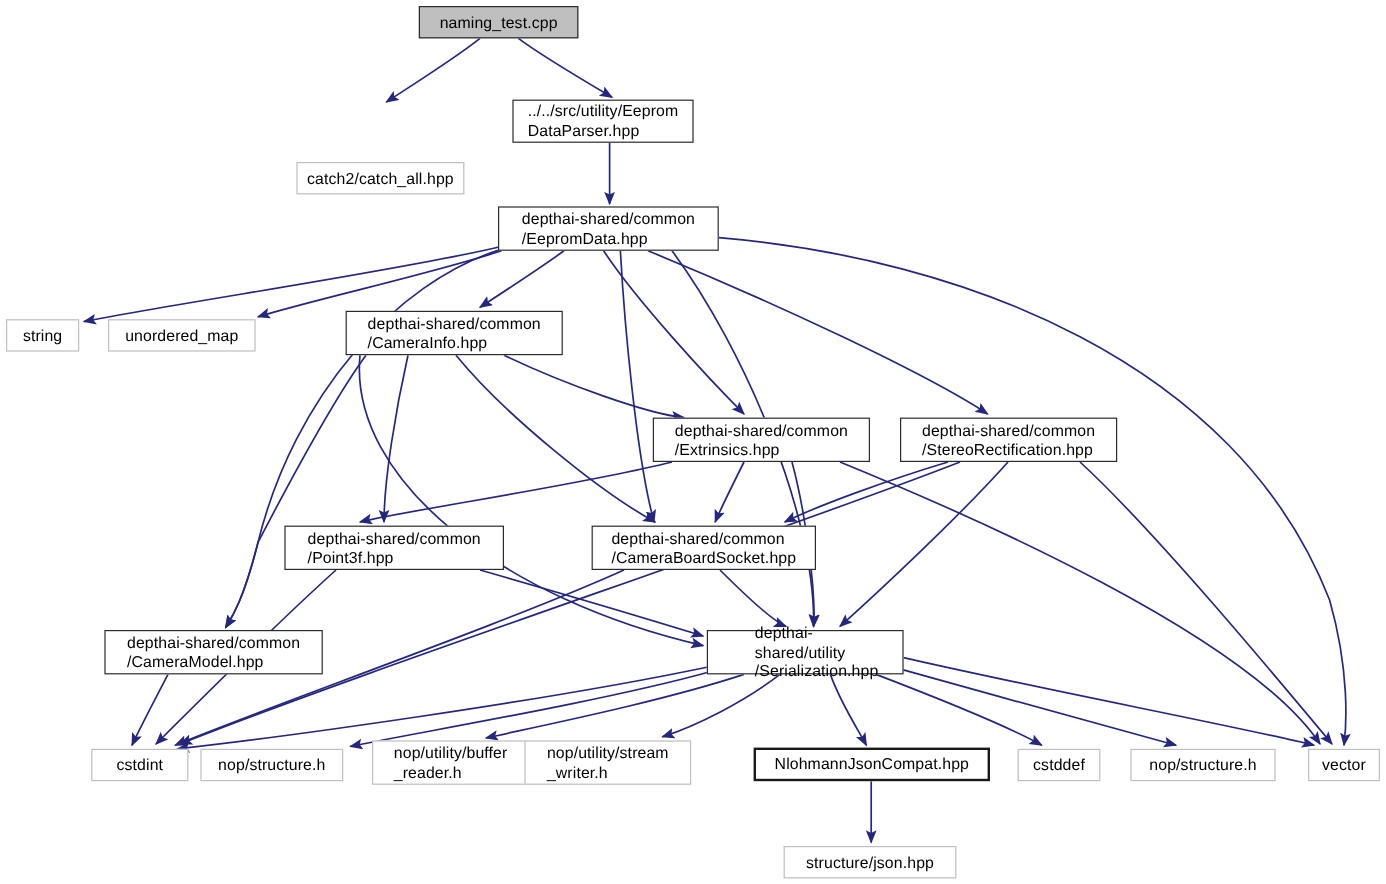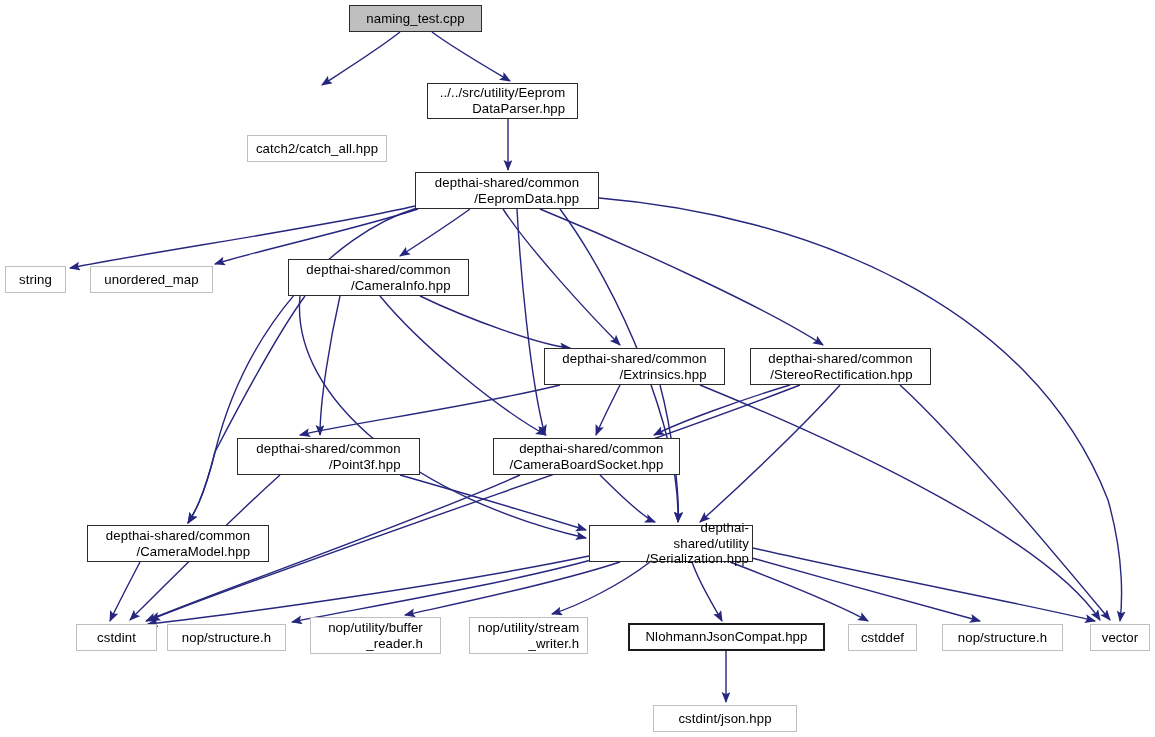--- a/index.html
+++ b/index.html
@@ -22,21 +22,21 @@
     width: 1155px;
     height: 737px;
     pointer-events: none;
   }
   .node {
     position: absolute;
     box-sizing: border-box;
     display: flex;
     align-items: center;
     justify-content: center;
-    text-align: right;
+    text-align: left;
     background: #ffffff;
     color: #000000;
     font-size: 13.2px;
     line-height: 1.18;
     letter-spacing: 0.1px;
     white-space: pre-line;
     padding: 0 3px;
   }
   .node.grey-border   { border: 1px solid #bfbfbf; }
   .node.black-border  { border: 1px solid #2b2b2b; }
@@ -118,21 +118,21 @@
       <div class="node black-border" style="left: 493px; top: 438px; width: 187px; height: 37px;">depthai-shared/common
 /CameraBoardSocket.hpp</div>
       <div class="node black-border" style="left: 87px; top: 525px; width: 182px; height: 37px;">depthai-shared/common
 /CameraModel.hpp</div>
       <div class="node black-border" style="left: 589px; top: 525px; width: 164px; height: 37px; padding-left: 39px;">depthai-shared/utility
 /Serialization.hpp</div>
       <div class="node grey-border" style="left: 76px; top: 624px; width: 81px; height: 27px;">cstdint</div>
       <div class="node grey-border" style="left: 167px; top: 624px; width: 119px; height: 27px;">nop/structure.h</div>
       <div class="node grey-border" style="left: 310px; top: 617px; width: 131px; height: 37px;">nop/utility/buffer
 _reader.h</div>
-      <div class="node grey-border" style="left: 469px; top: 617px; width: 119px; height: 37px;">nop/utility/stream
+      <div class="node grey-border" style="left: 437px; top: 617px; width: 139px; height: 37px;">nop/utility/stream
 _writer.h</div>
       <div class="node thick-border" style="left: 628px; top: 623px; width: 197px; height: 28px;">NlohmannJsonCompat.hpp</div>
       <div class="node grey-border" style="left: 848px; top: 624px; width: 69px; height: 27px;">cstddef</div>
       <div class="node grey-border" style="left: 942px; top: 624px; width: 121px; height: 27px;">nop/structure.h</div>
       <div class="node grey-border" style="left: 1090px; top: 624px; width: 60px; height: 27px;">vector</div>
-      <div class="node grey-border" style="left: 653px; top: 705px; width: 144px; height: 27px;">cstdint/json.hpp</div>
+      <div class="node grey-border" style="left: 653px; top: 705px; width: 144px; height: 27px;">structure/json.hpp</div>
     </div>
 </div>
 
 </body></html>

